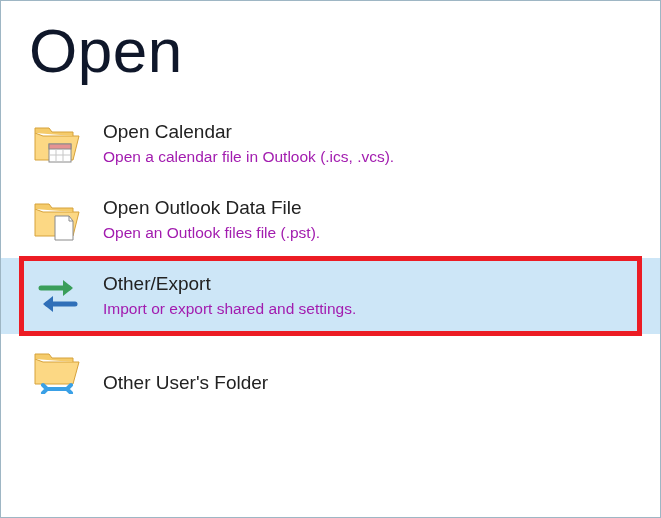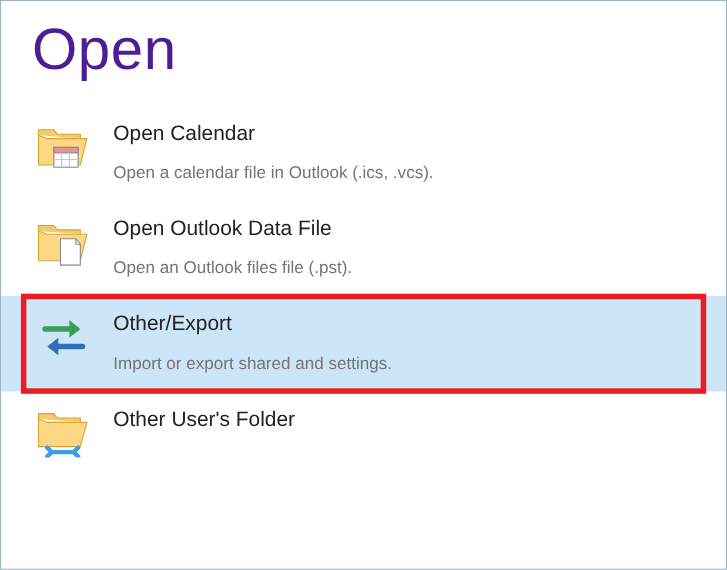--- a/index.html
+++ b/index.html
@@ -9,31 +9,31 @@
     width: 661px;
     height: 518px;
     overflow: hidden;
     border: 1px solid #9eb6c4;
     position: relative;
   }
   .header {
     padding: 14px 28px 10px 28px;
   }
   .header h1 {
-    font-size: 53px;
+    font-size: 62px;
     font-weight: 100;
-    color: #4c1d95;
+    color: #0f172a;
     letter-spacing: 0.5px;
   }
   .menu-list {
     padding: 10px 0 0 0;
   }
   .menu-item {
     display: flex;
-    align-items: flex-start;
+    align-items: flex-end;
     padding: 14px 20px 14px 30px;
     cursor: pointer;
     position: relative;
   }
   .icon-wrap {
     width: 54px;
     height: 48px;
     flex: 0 0 54px;
     display: flex;
     align-items: center;
@@ -45,23 +45,23 @@
     padding-top: 0;
   }
   .item-title {
     font-size: 19px;
     color: #222222;
     font-weight: 400;
     line-height: 1.3;
   }
   .item-desc {
     font-size: 15.5px;
-    color: #737373;
+    color: #a21caf;
     line-height: 1.35;
-    margin-top: 13px;
+    margin-top: 2px;
   }
   .highlighted {
     background: #cde6f7;
   }
   .highlight-border {
     position: absolute;
     top: -2px; left: 18px; right: 18px; bottom: -2px;
     border: 5px solid #ec1c24;
     pointer-events: none;
   }

